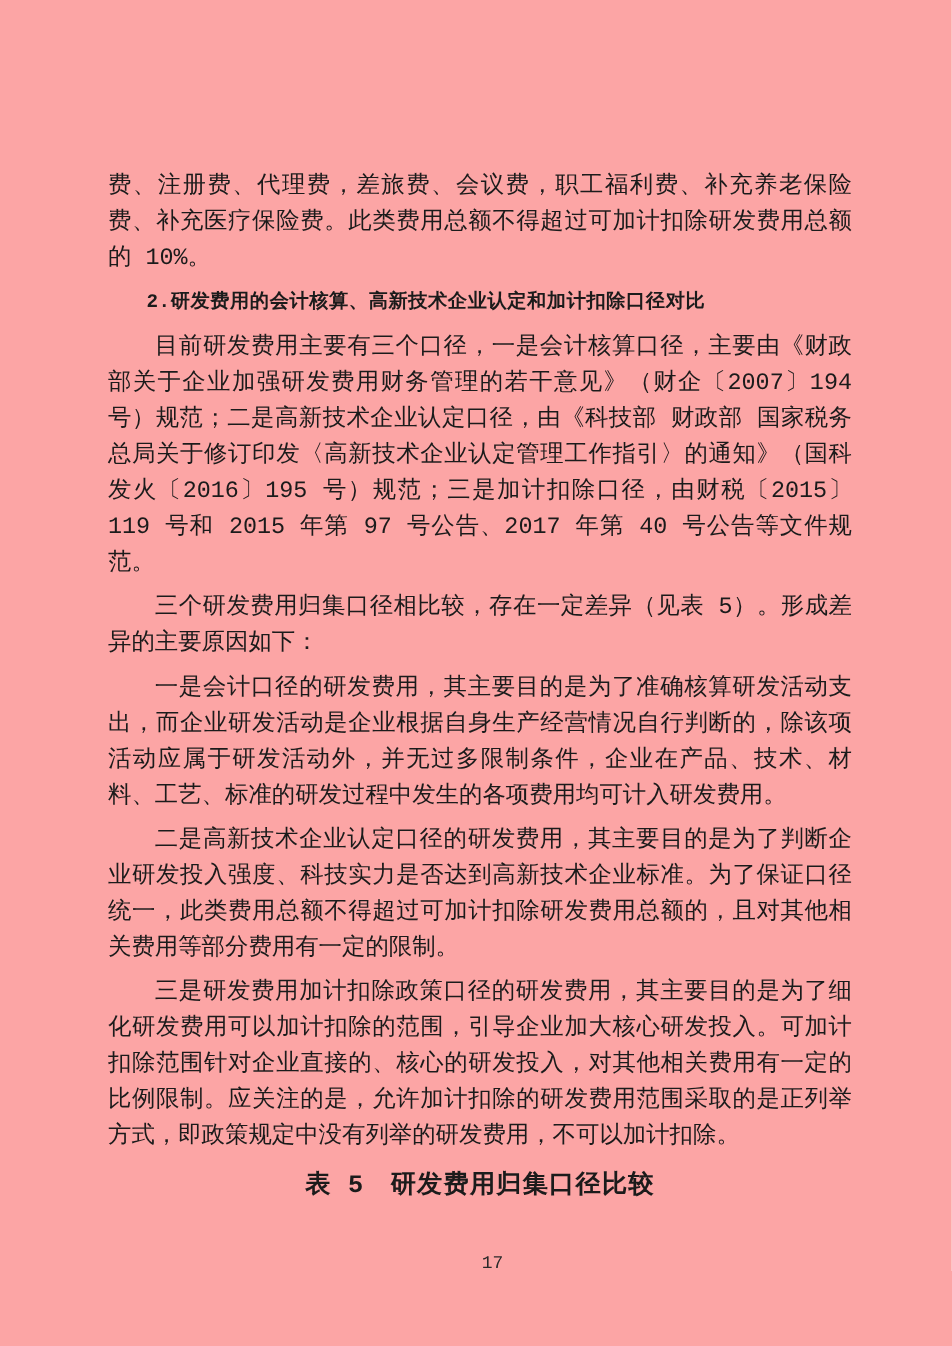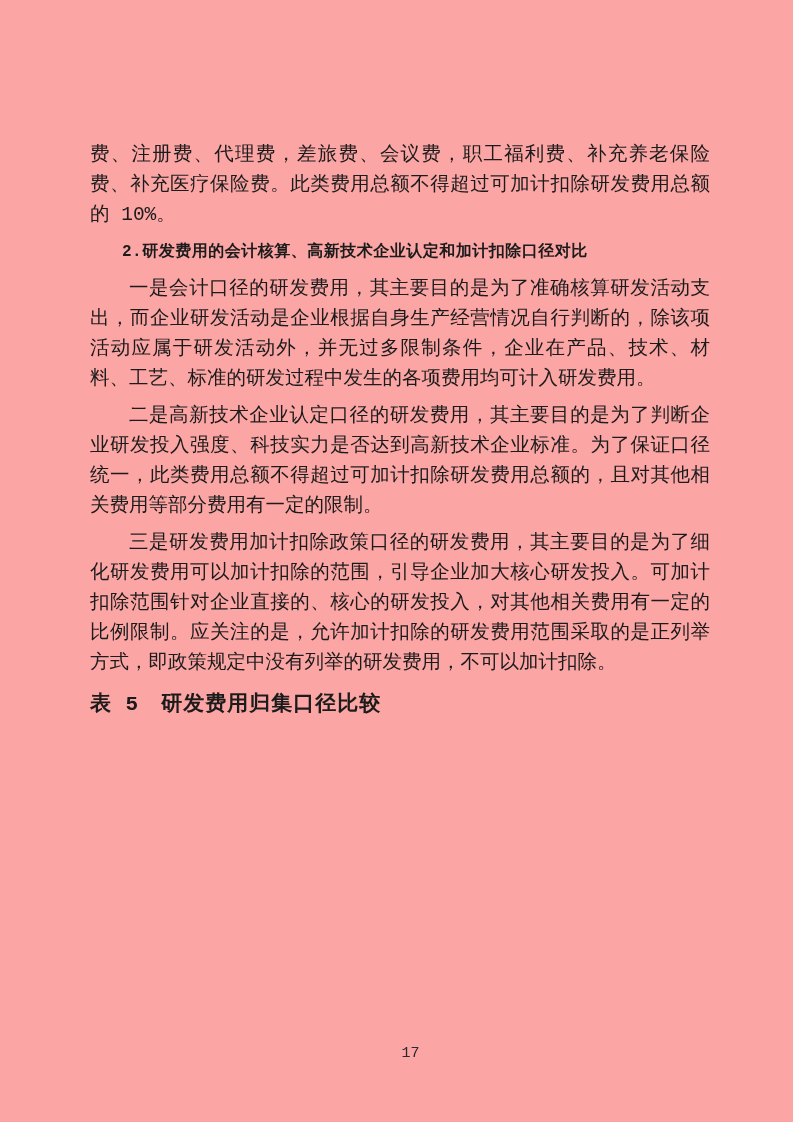--- a/index.html
+++ b/index.html
@@ -39,21 +39,21 @@
     font-weight: 700;
     line-height: 30px;
     margin: 0 0 7px 0;
     text-indent: 2em;
     text-align: left;
     letter-spacing: 0.5px;
   }
   .table-caption {
     margin-top: 12px;
     text-indent: 0;
-    text-align: left;
+    text-align: center;
     font-weight: 700;
     font-size: 21px;
     line-height: 30px;
     letter-spacing: 1px;
   }
   .page-number {
     position: absolute;
     top: 1000px;
     left: 0;
     width: 100%;
@@ -64,19 +64,21 @@
     margin-top: 44px;
   }
 </style>
 </head>
 <body>
 
 <div class="page">
   <div class="content">
     <p class="no-indent">费、注册费、代理费，差旅费、会议费，职工福利费、补充养老保险费、补充医疗保险费。此类费用总额不得超过可加计扣除研发费用总额的 10%。</p>
     <div class="section-heading">2.研发费用的会计核算、高新技术企业认定和加计扣除口径对比</div>
+    <p>目前研发费用主要有三个口径，一是会计核算口径，主要由《财政部关于企业加强研发费用财务管理的若干意见》（财企〔2007〕194 号）规范；二是高新技术企业认定口径，由《科技部 财政部 国家税务总局关于修订印发〈高新技术企业认定管理工作指引〉的通知》（国科发火〔2016〕195 号）规范；三是加计扣除口径，由财税〔2015〕119 号和 2015 年第 97 号公告、2017 年第 40 号公告等文件规范。</p>
+    <p>三个研发费用归集口径相比较，存在一定差异（见表 5）。形成差异的主要原因如下：</p>
     <p>一是会计口径的研发费用，其主要目的是为了准确核算研发活动支出，而企业研发活动是企业根据自身生产经营情况自行判断的，除该项活动应属于研发活动外，并无过多限制条件，企业在产品、技术、材料、工艺、标准的研发过程中发生的各项费用均可计入研发费用。</p>
     <p>二是高新技术企业认定口径的研发费用，其主要目的是为了判断企业研发投入强度、科技实力是否达到高新技术企业标准。为了保证口径统一，此类费用总额不得超过可加计扣除研发费用总额的，且对其他相关费用等部分费用有一定的限制。</p>
     <p>三是研发费用加计扣除政策口径的研发费用，其主要目的是为了细化研发费用可以加计扣除的范围，引导企业加大核心研发投入。可加计扣除范围针对企业直接的、核心的研发投入，对其他相关费用有一定的比例限制。应关注的是，允许加计扣除的研发费用范围采取的是正列举方式，即政策规定中没有列举的研发费用，不可以加计扣除。</p>
     <div class="table-caption">表 5　研发费用归集口径比较</div>
   </div>
   <div class="page-number">17</div>
 </div>
 
 </body></html>

